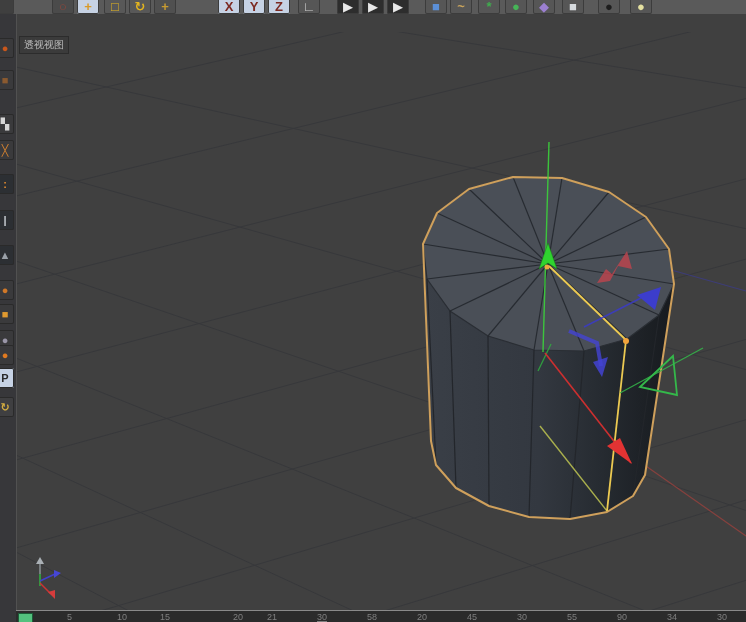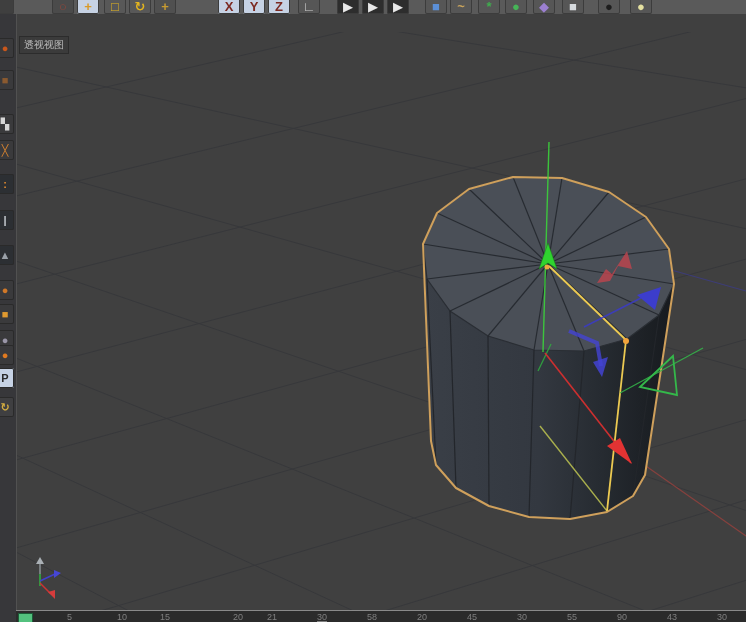--- a/index.html
+++ b/index.html
@@ -269,17 +269,17 @@
       <span class="tick" style="left: 144px;">15</span>
       <span class="tick" style="left: 217px;">20</span>
       <span class="tick" style="left: 251px;">21</span>
       <span class="tick" style="left: 301px; text-decoration: underline;">30</span>
       <span class="tick" style="left: 351px;">58</span>
       <span class="tick" style="left: 401px;">20</span>
       <span class="tick" style="left: 451px;">45</span>
       <span class="tick" style="left: 501px;">30</span>
       <span class="tick" style="left: 551px;">55</span>
       <span class="tick" style="left: 601px;">90</span>
-      <span class="tick" style="left: 651px;">43</span>
+      <span class="tick" style="left: 651px;">34</span>
       <span class="tick" style="left: 701px;">30</span>
     </div>
 
 </div>
 
 </body></html>

